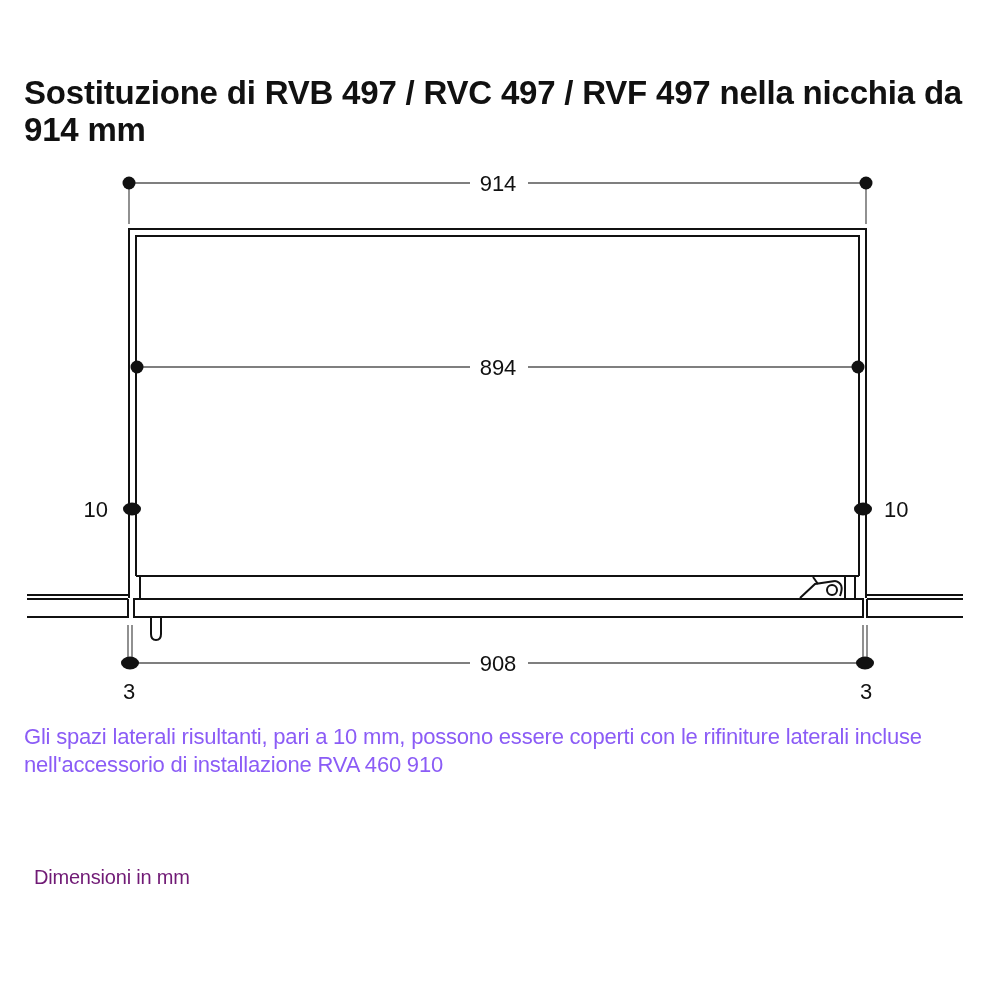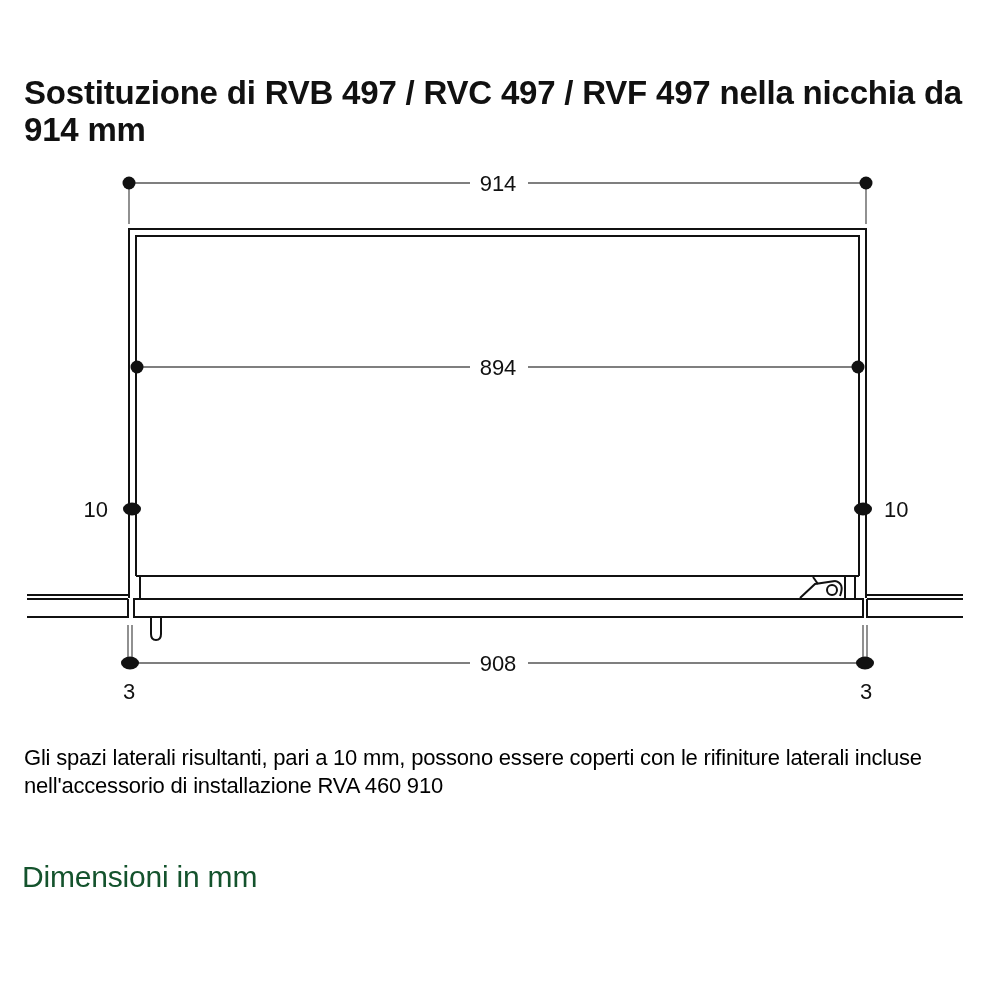--- a/index.html
+++ b/index.html
@@ -1,21 +1,21 @@
 <!DOCTYPE html>
 <html><head>
   <meta charset="utf-8">
   <style>
     html, body { margin: 0; padding: 0; background: #ffffff; }
     body { width: 1000px; height: 1000px; position: relative; overflow: hidden; font-family: "Liberation Sans", sans-serif; color: #111111; }
     .title { position: absolute; left: 24px; top: 74px; width: 940px; font-size: 33px; font-weight: bold; line-height: 37px; letter-spacing: -0.2px; color: #111111; }
     .drawing { position: absolute; left: 0; top: 0; width: 1000px; height: 1000px; }
     .dimlabel { font-family: "Liberation Sans", sans-serif; font-size: 22px; fill: #111111; }
-    .note { position: absolute; left: 24px; top: 744px; width: 970px; font-size: 22px; line-height: 28px; color: #000000; letter-spacing: -0.2px; }
-    .units { position: absolute; left: 22px; top: 863px; font-size: 30px; line-height: 28px; color: #14532d; letter-spacing: -0.2px; }
+    .note { position: absolute; left: 24px; top: 723px; width: 970px; font-size: 22px; line-height: 28px; color: #8b5cf6; letter-spacing: -0.2px; }
+    .units { position: absolute; left: 34px; top: 863px; font-size: 20px; line-height: 28px; color: #701a75; letter-spacing: -0.2px; }
   </style>
 </head>
 <body>
 
 <div class="title">Sostituzione di RVB 497 / RVC 497 / RVF 497 nella nicchia da 914 mm</div>
 
 <svg class="drawing" viewBox="0 0 1000 1000" xmlns="http://www.w3.org/2000/svg">
 
   <g>
     <line x1="129" y1="183" x2="470" y2="183" stroke="#555" stroke-width="1.3"></line>

